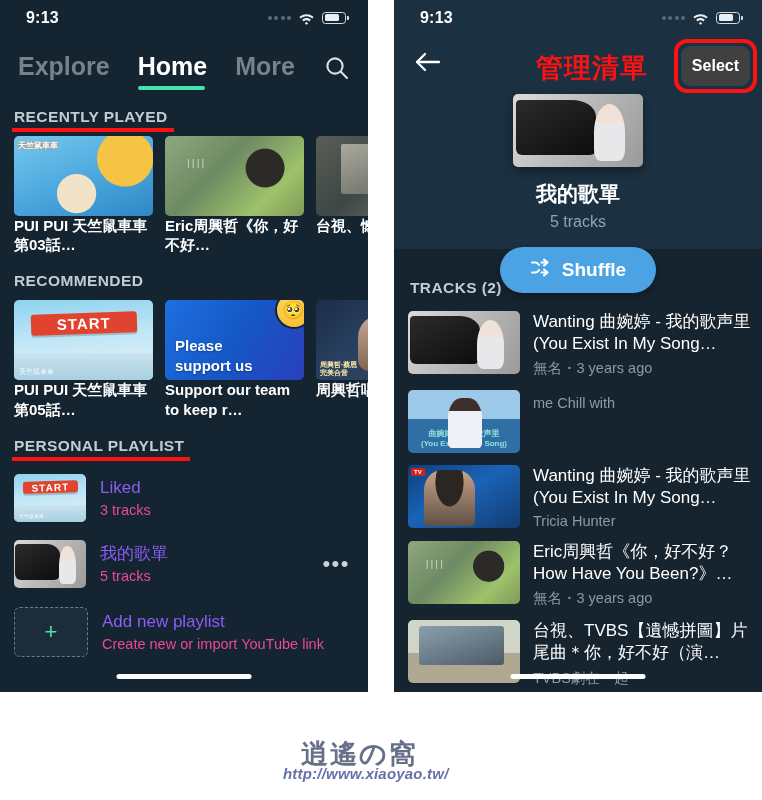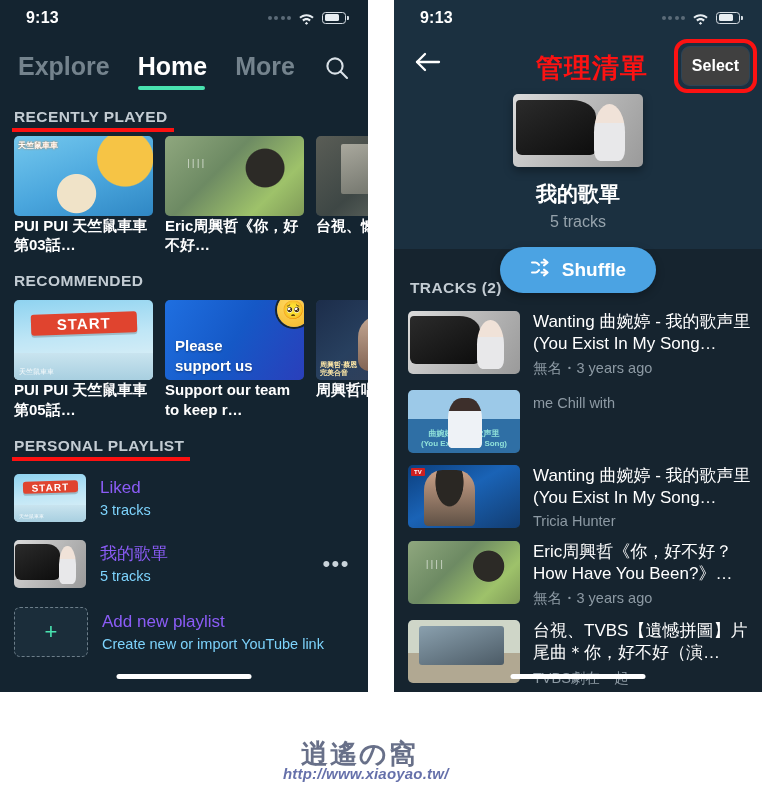--- a/index.html
+++ b/index.html
@@ -128,21 +128,21 @@
   .art-beach{background:linear-gradient(#cfd6c8 0 52%,#b1a892 52% 100%);}
   .art-beach::after{content:"";position:absolute;left:10%;top:8%;width:76%;height:62%;
      background:linear-gradient(160deg,#8aa0ae,#4c5b66);border-radius:3px;}
 
   
   .pl-row{display:flex;align-items:center;padding:9px 16px 9px 14px;gap:14px;cursor:pointer;}
   .pl-thumb{width:72px;height:48px;border-radius:5px;overflow:hidden;position:relative;
      flex:0 0 auto;background:#2a3b48;}
   .pl-text{flex:1;min-width:0;}
   .pl-title{color:#8b5cf6;font-size:17px;font-weight:500;line-height:1.2;}
-  .pl-sub{color:#7dd3fc;font-size:14.5px;margin-top:4px;}
+  .pl-sub{color:#ec4899;font-size:14.5px;margin-top:4px;}
   .pl-more{color:#c9d3da;font-size:22px;letter-spacing:1.5px;line-height:1;padding:0 2px;cursor:pointer;}
 
   .add-row{display:flex;align-items:center;padding:10px 16px 10px 14px;gap:14px;cursor:pointer;}
   .add-box{
     width:72px;height:48px;border-radius:6px;border:1.6px dashed #6c7d89;
     background:#1b2d3a;display:flex;align-items:center;justify-content:center;
     color:#49e3b0;font-size:22px;flex:0 0 auto;
   }
 
   

